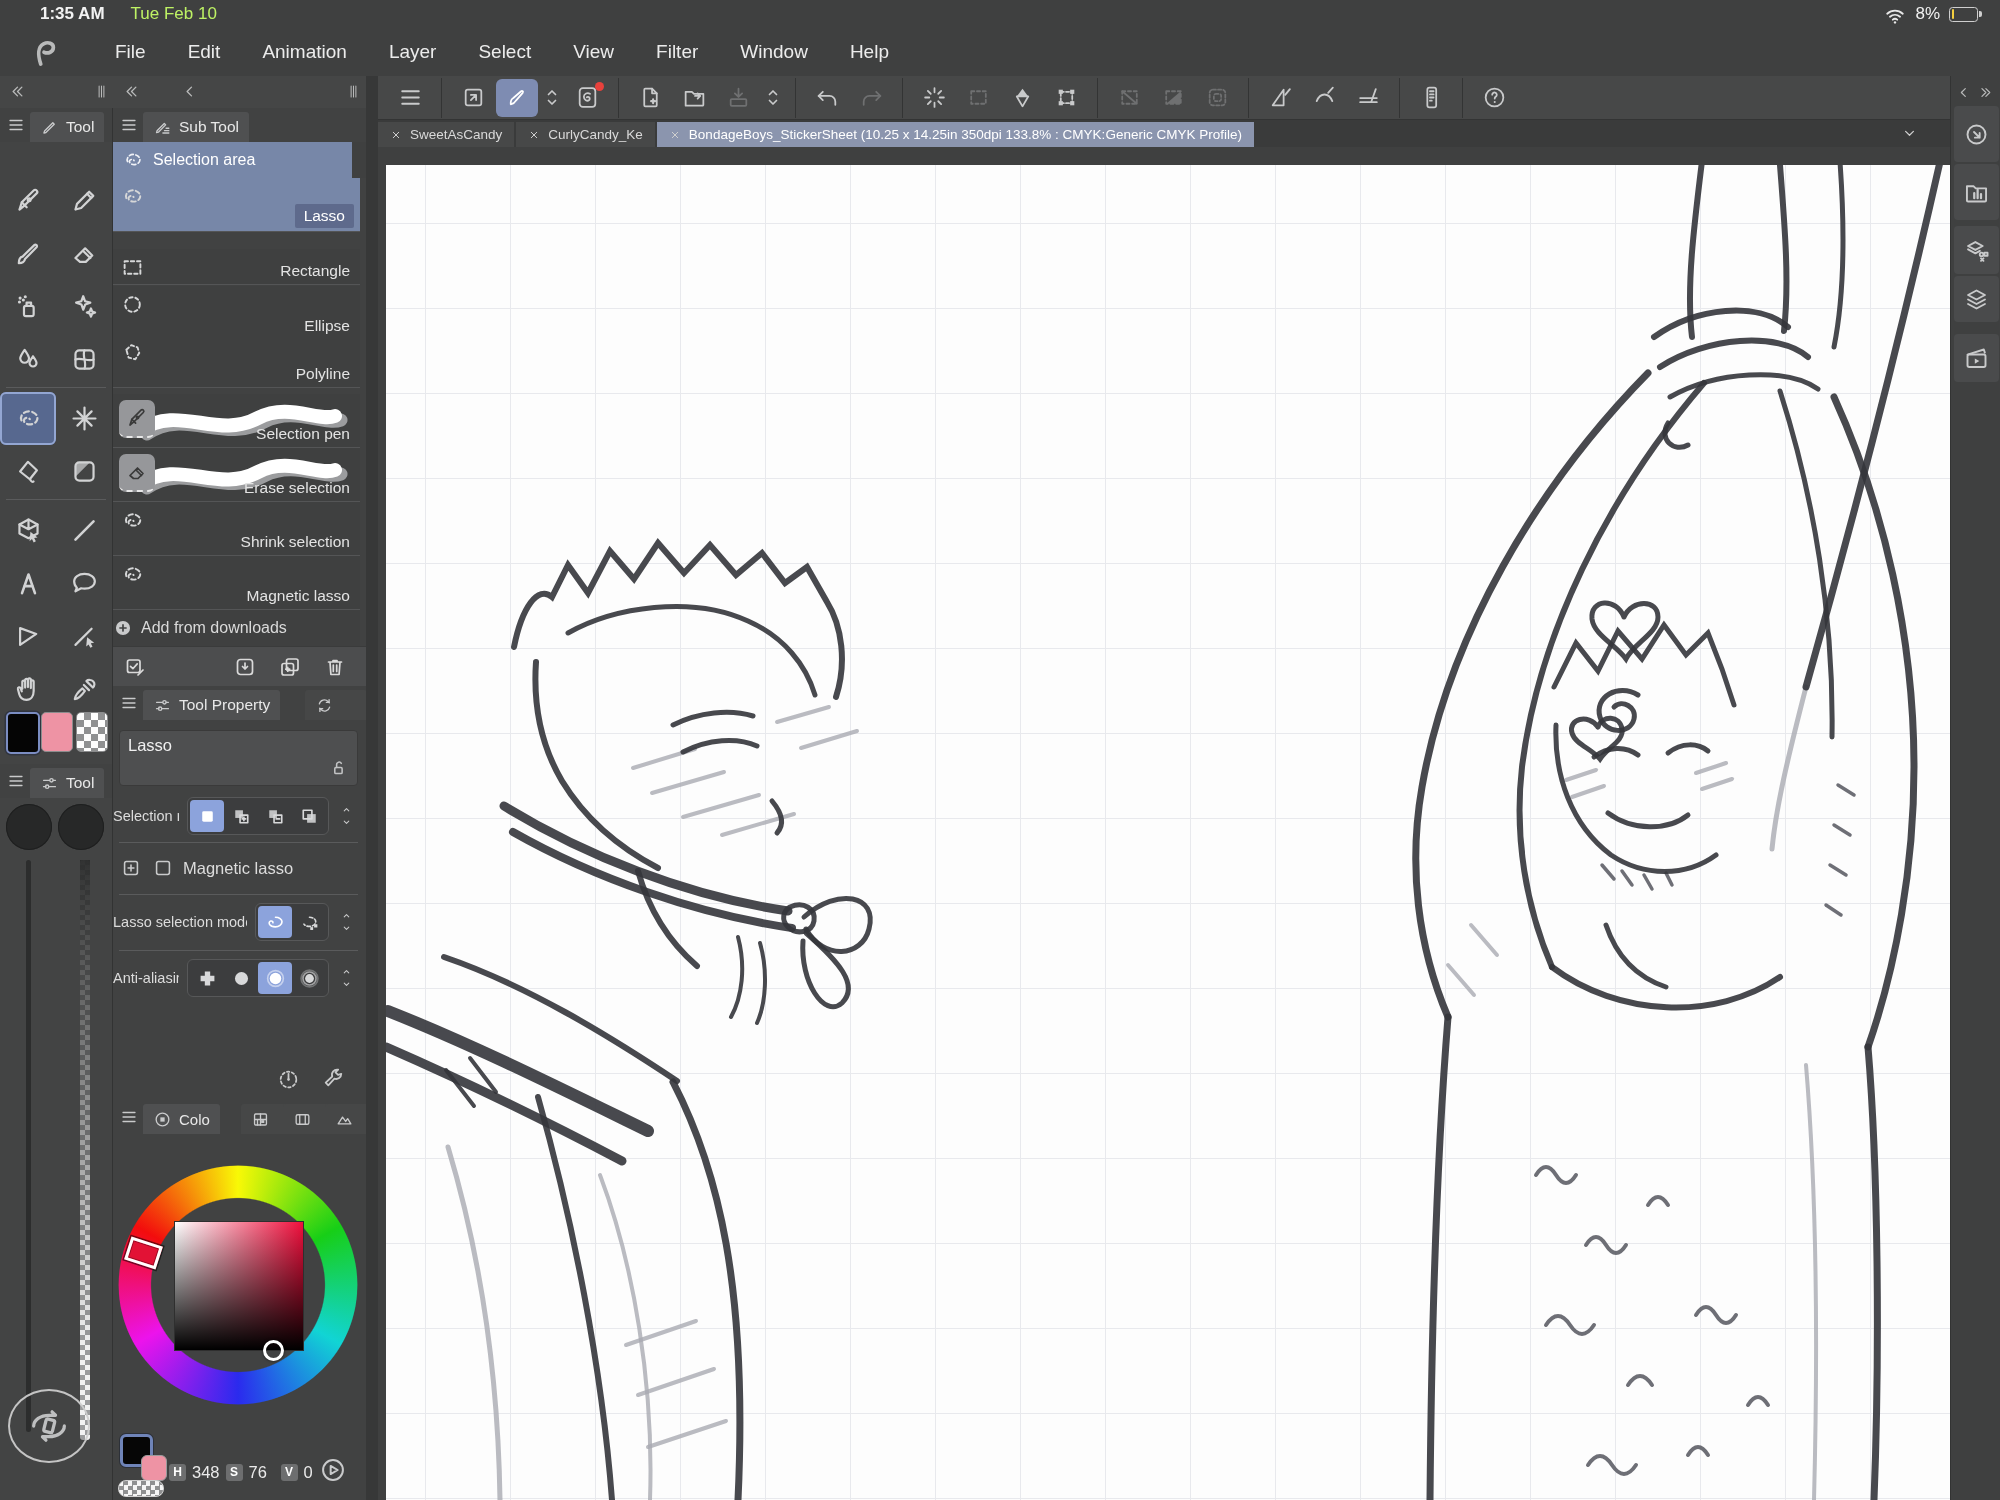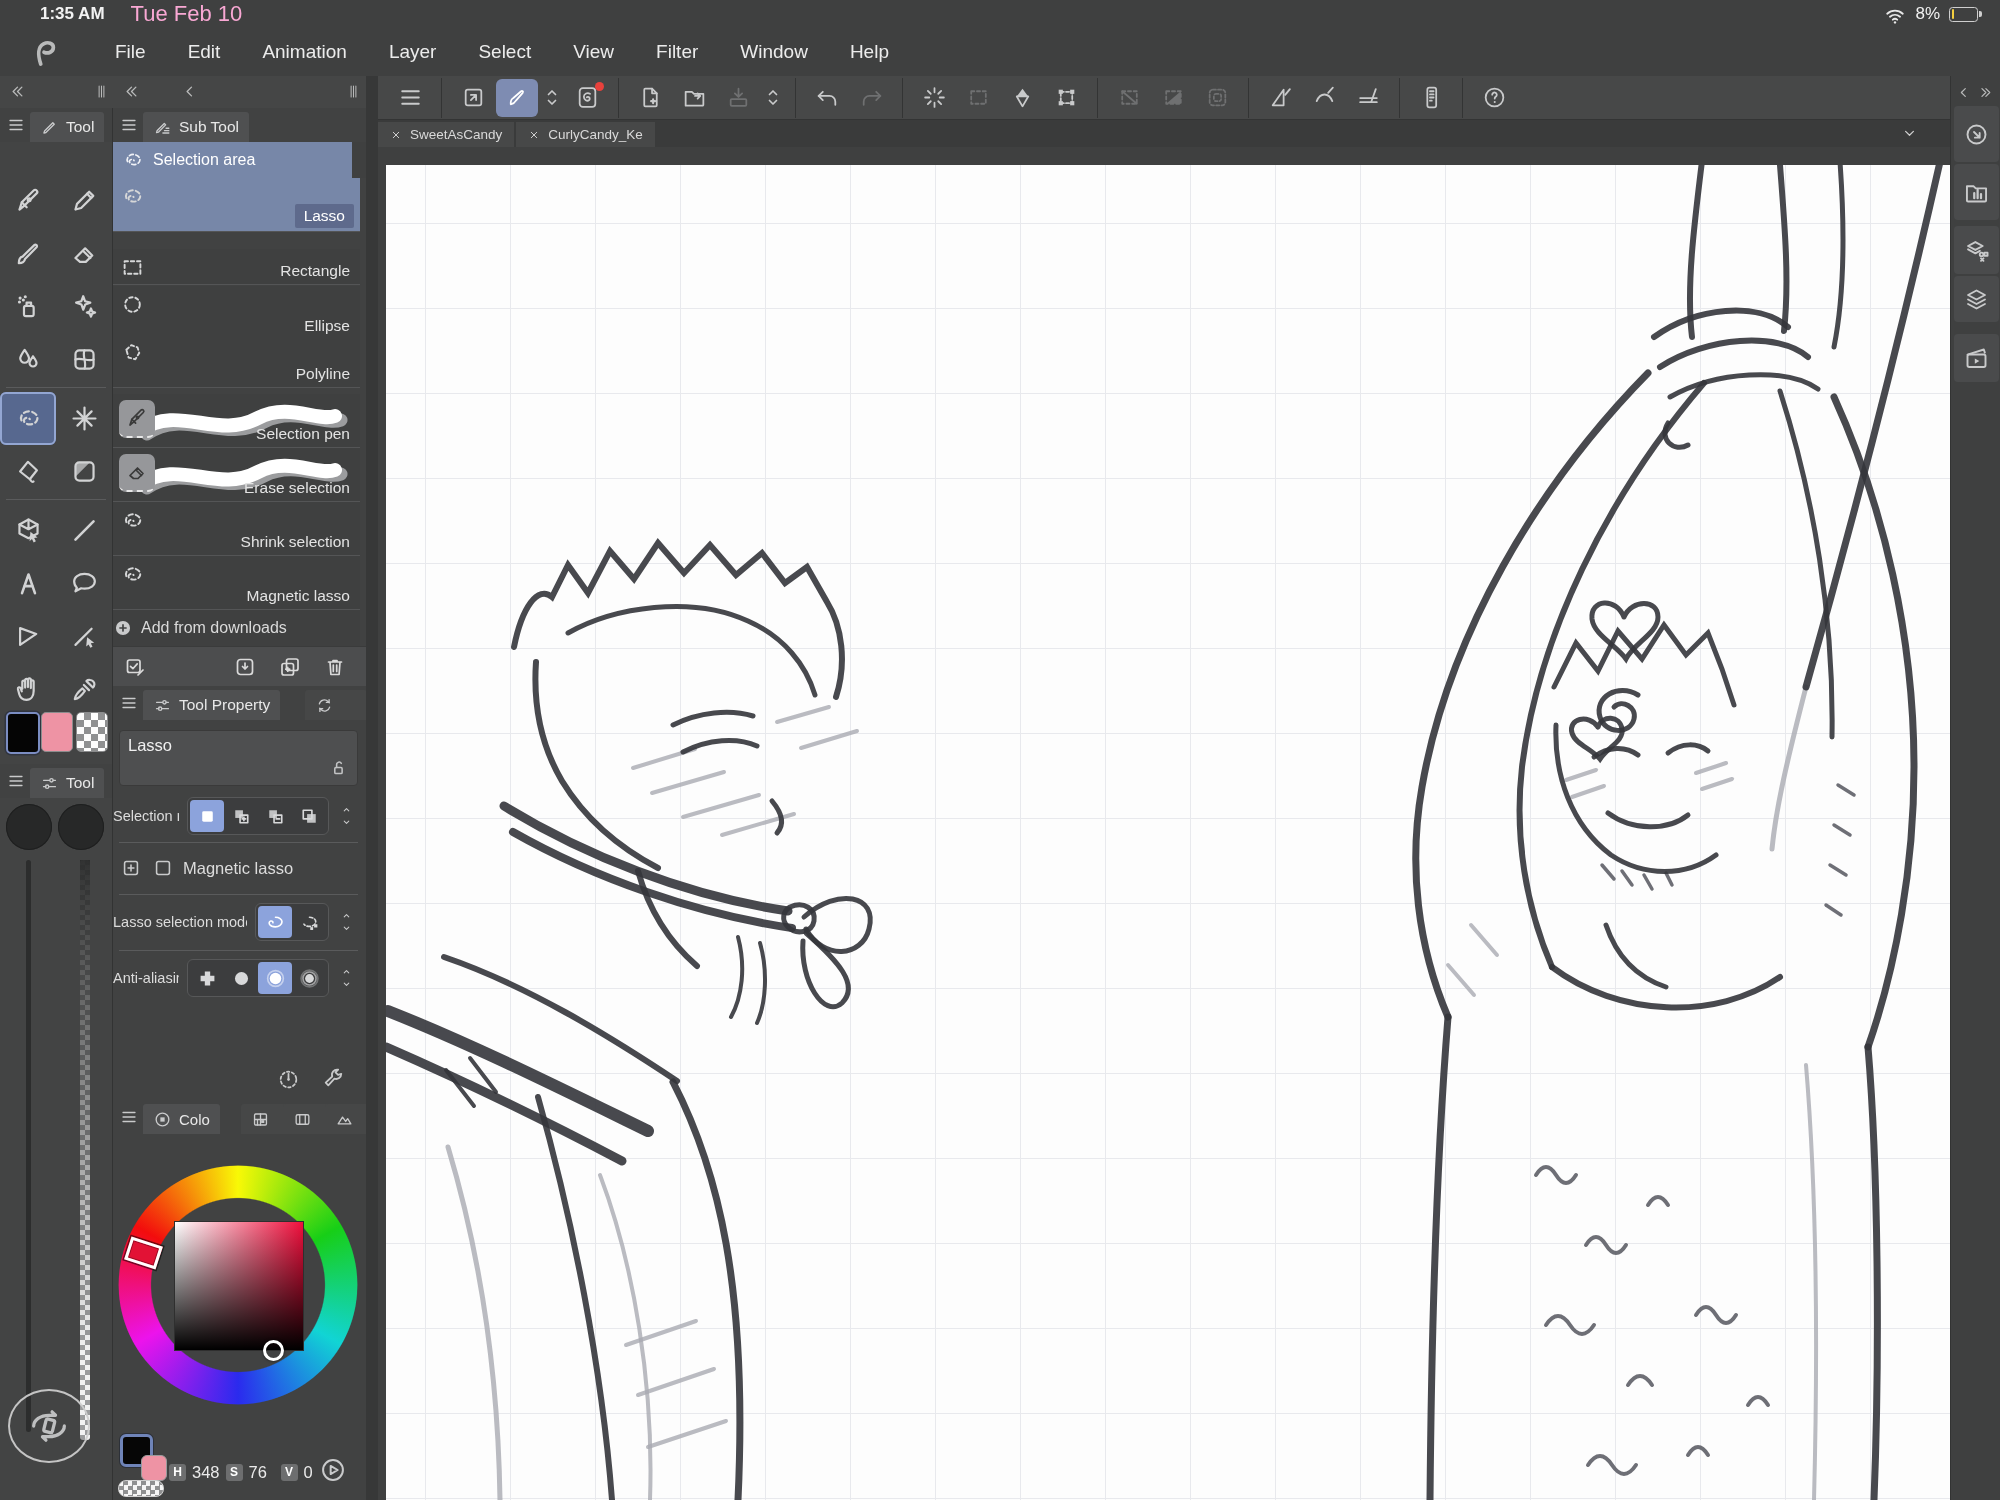--- a/index.html
+++ b/index.html
@@ -4,21 +4,21 @@
 <style>
   html,body{margin:0;padding:0;background:#222;}
   #app{position:relative;width:2000px;height:1500px;background:#3f4040;
        font-family:"Liberation Sans",sans-serif;color:#dcdcdc;overflow:hidden;
        -webkit-user-select:none;user-select:none;}
   .icn{display:inline-flex;width:22px;height:22px;color:#c9cacb;}
   .icn svg{width:100%;height:100%;}
   
   #statusbar{position:absolute;left:0;top:0;width:2000px;height:28px;display:flex;align-items:center;}
   #status-time{margin-left:40px;font-weight:bold;font-size:17px;color:#f2f2f2;}
-  #status-date{margin-left:26px;font-size:22px;color:#f9a8d4;}
+  #status-date{margin-left:26px;font-size:17px;color:#bef264;}
   #status-right{position:absolute;right:22px;top:0;height:28px;display:flex;align-items:center;gap:9px;}
   #wifi-ic{width:22px;height:18px;color:#e8e8e8;}
   #batt-pct{font-size:17px;color:#f0f0f0;}
   #battery{position:relative;width:27px;height:13px;border:1.5px solid #cfcfcf;border-radius:3.5px;}
   #battery .lvl{position:absolute;left:1.5px;top:1.5px;bottom:1.5px;width:2.5px;border-radius:1px;}
   #battery .nub{position:absolute;right:-4.5px;top:3.5px;width:2.5px;height:6px;background:#cfcfcf;border-radius:0 2px 2px 0;}
   
   #menubar{position:absolute;left:0;top:28px;width:2000px;height:48px;display:flex;align-items:center;border-bottom:1px solid #353636;}
   #csp-logo{width:34px;height:34px;margin-left:28px;margin-right:32px;color:#b9baba;}
   .menu-item{padding:0 21px;font-size:19px;color:#ececec;cursor:default;}
@@ -1046,20 +1046,28 @@
           </span>
           <span>SweetAsCandy</span>
         </div>
         <div class="doc-tab trunc">
           <span class="icn">
             <svg viewBox="0 0 24 24" fill="none" stroke="currentColor" stroke-width="1.7" stroke-linecap="round" stroke-linejoin="round">
               <path d="M6.5 6.5l11 11M17.5 6.5l-11 11" stroke-width="2"></path>
             </svg>
           </span>
           <span>CurlyCandy_Ke</span>
+        </div>
+        <div class="doc-tab active">
+          <span class="icn">
+            <svg viewBox="0 0 24 24" fill="none" stroke="currentColor" stroke-width="1.7" stroke-linecap="round" stroke-linejoin="round">
+              <path d="M6.5 6.5l11 11M17.5 6.5l-11 11" stroke-width="2"></path>
+            </svg>
+          </span>
+          <span>BondageBoys_StickerSheet (10.25 x 14.25in 350dpi 133.8% : CMYK:Generic CMYK Profile)</span>
         </div>
         <span class="icn" id="tab-chevron">
           <svg viewBox="0 0 24 24" fill="none" stroke="currentColor" stroke-width="1.7" stroke-linecap="round" stroke-linejoin="round">
             <path d="M6.5 9l5.5 5.5L17.5 9"></path>
           </svg>
         </span>
     </div>
     <div id="canvas">
       <div id="sheet">
         <svg id="sketch" viewBox="0 0 1564 1335">

